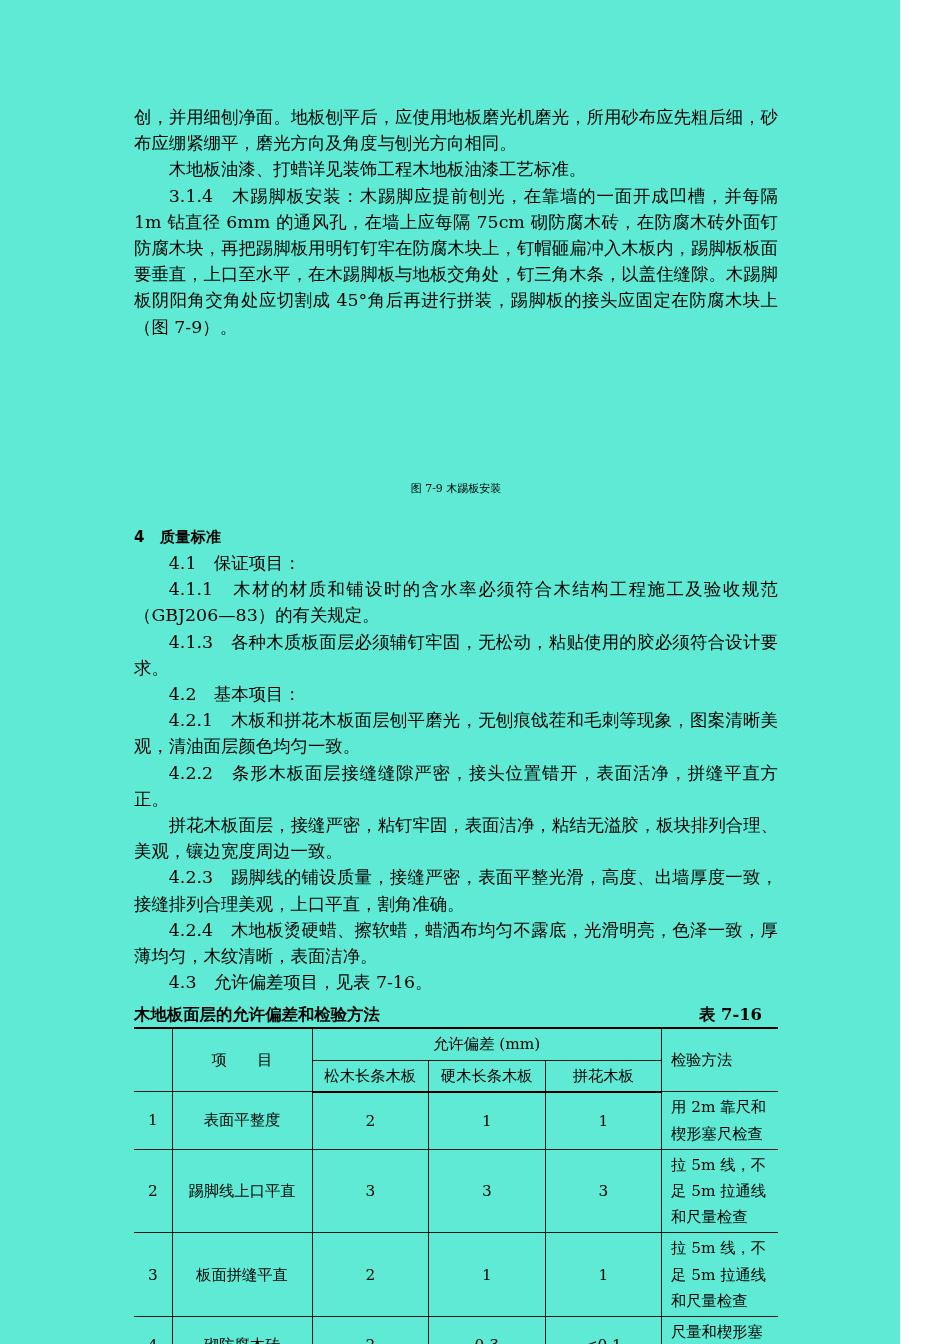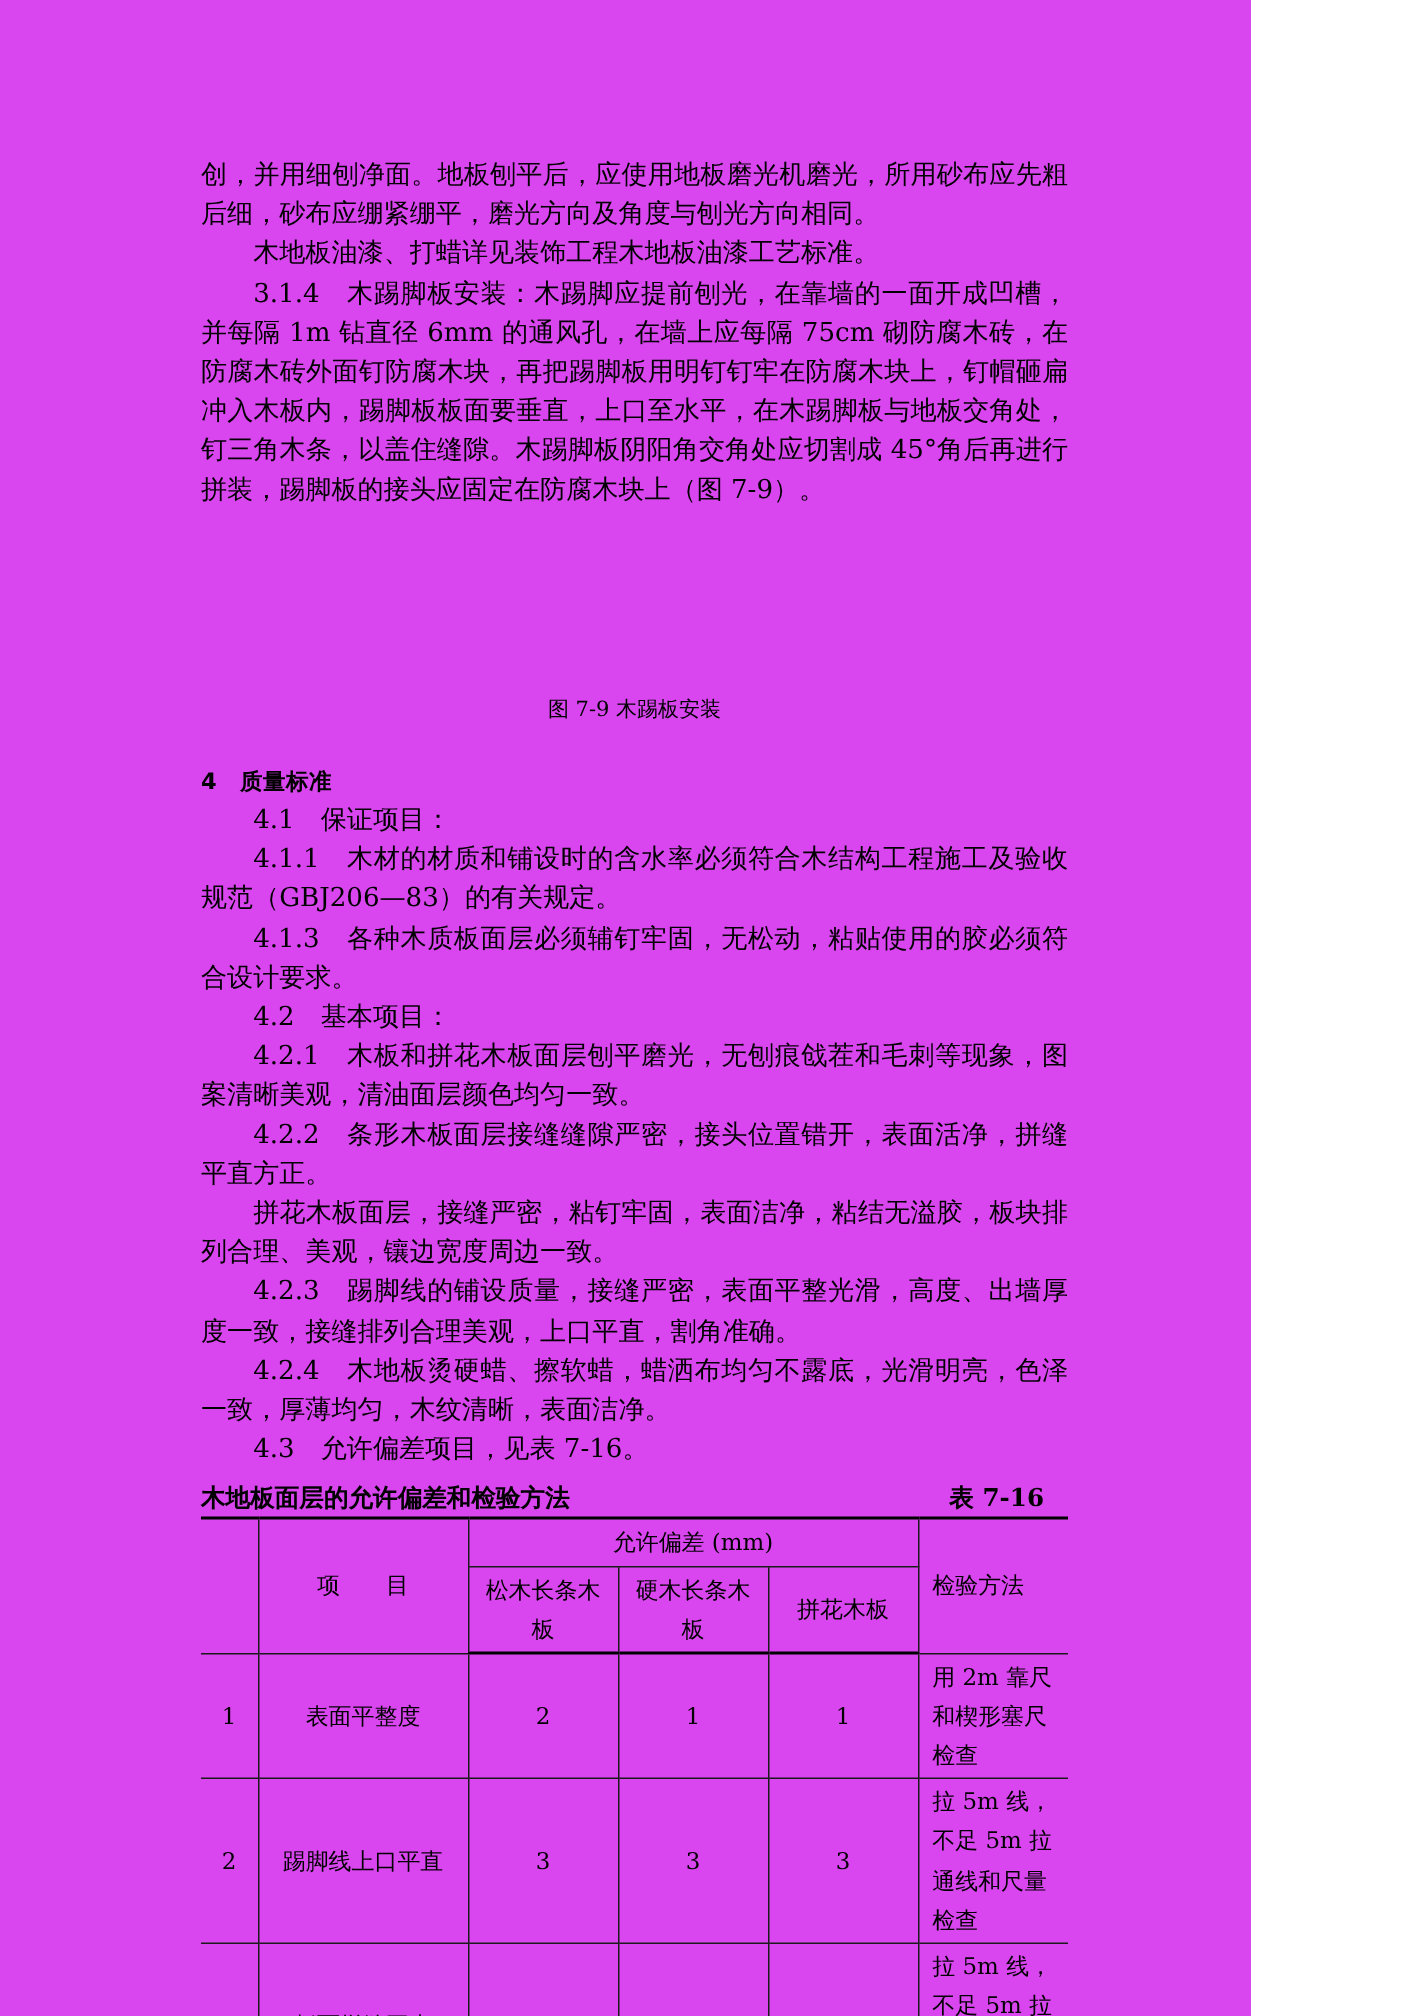--- a/index.html
+++ b/index.html
@@ -9,23 +9,23 @@
   }
   body {
     width: 950px;
     height: 1344px;
     font-family: "DejaVu Serif", "Liberation Serif", serif;
     color: #000000;
     overflow: hidden;
   }
   .page {
     position: relative;
-    width: 834px;
+    width: 900px;
     height: 1344px;
-    background: #d946ef;
+    background: #5eead4;
     box-sizing: border-box;
     padding: 104px 122px 0 134px;
   }
   .doc-body {
     font-size: 17.4px;
     line-height: 26.2px;
     text-align: justify;
     text-justify: inter-ideograph;
   }
   p.para {
@@ -42,23 +42,23 @@
     font-weight: bold;
     line-height: 26.2px;
     letter-spacing: 0.3px;
   }
   .figure-block {
     height: 168px;
     position: relative;
   }
   .figure-caption {
     text-align: center;
-    font-size: 14px;
+    font-size: 11px;
     line-height: 22px;
-    margin: 0;
+    margin: 16px;
     padding-top: 122px;
   }
   .table-wrap {
     margin-top: 7px;
   }
   .table-title-row {
     position: relative;
     height: 25px;
     font-family: "DejaVu Sans", "Liberation Sans", sans-serif;
     font-weight: bold;

